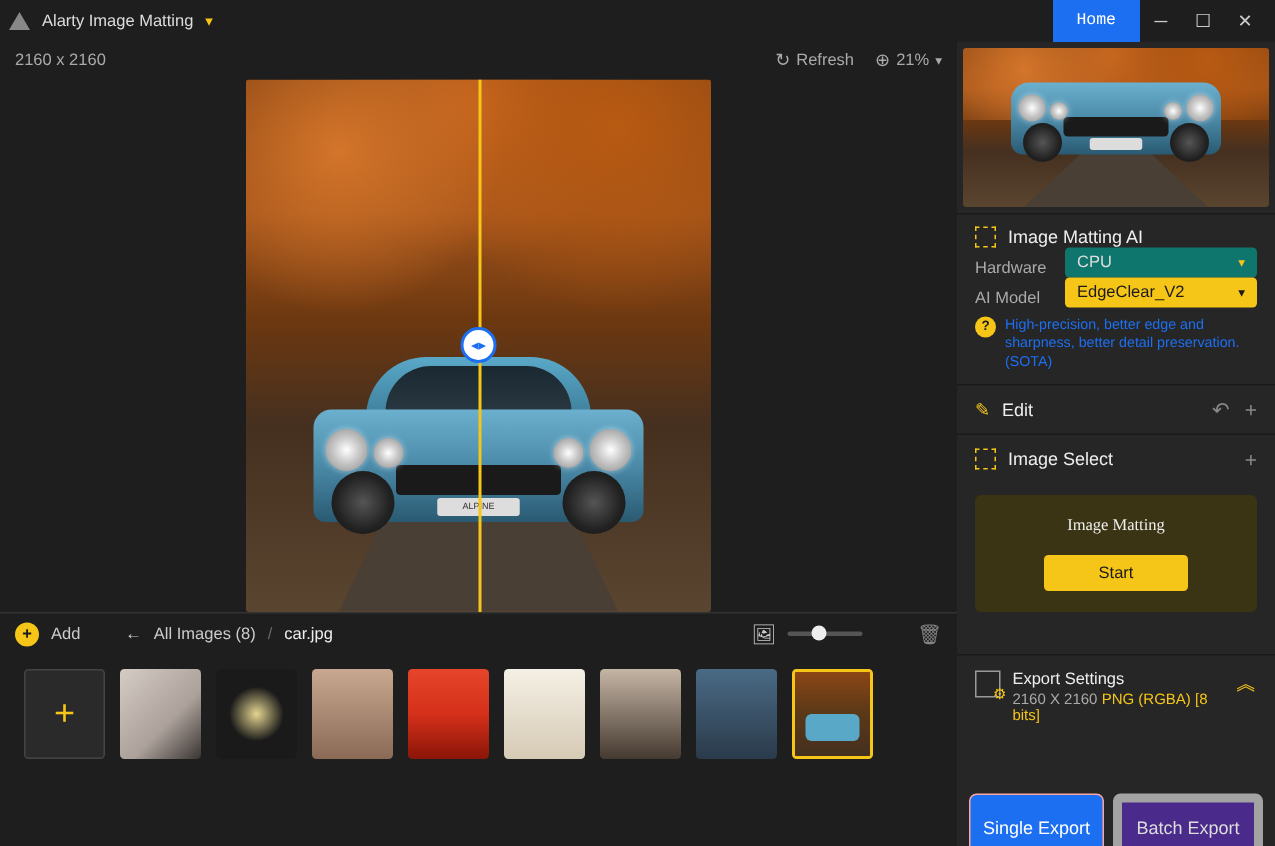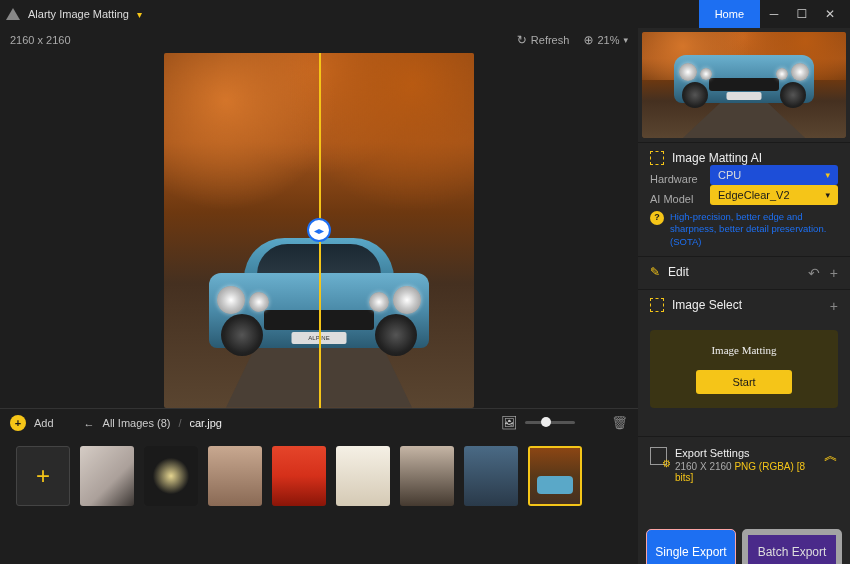--- a/index.html
+++ b/index.html
@@ -3,21 +3,21 @@
 <meta charset="utf-8">
 <style>
 * { box-sizing: border-box; margin: 0; padding: 0; }
 body { font-family: -apple-system, BlinkMacSystemFont, 'Segoe UI', Arial, sans-serif; background: #1a1a1a; color: #ccc; width: 850px; height: 564px; overflow: hidden; }
 
 .titlebar { display: flex; align-items: center; height: 28px; background: #1e1e1e; padding: 0 6px; }
 .logo-triangle { width: 0; height: 0; border-left: 7px solid transparent; border-right: 7px solid transparent; border-bottom: 12px solid #888; margin-right: 8px; }
 .app-title { font-size: 11px; color: #ddd; }
 .chevron-yellow { color: #f5c518; margin-left: 8px; font-size: 10px; }
 .titlebar-spacer { flex: 1; }
-.home-btn { background: #1d6ff2; color: #fff; border: none; padding: 5px 16px; font-size: 11px; height: 28px; cursor: pointer; }
+.home-btn { background: #1d6ff2; color: #fff; border: none; padding: 5px 16px; font-size: 11px; height: 28px; cursor: pointer; font-family: Liberation Mono, monospace; }
 .win-ctrl { width: 28px; height: 28px; display: flex; align-items: center; justify-content: center; cursor: pointer; color: #ccc; font-size: 12px; }
 
 .main-row { display: flex; height: 380px; }
 
 .viewer-col { flex: 1; display: flex; flex-direction: column; background: #1e1e1e; }
 .viewer-toolbar { display: flex; align-items: center; height: 24px; padding: 0 10px; font-size: 11px; color: #aaa; }
 .viewer-toolbar .spacer { flex: 1; }
 .vt-btn { display: flex; align-items: center; gap: 4px; margin-left: 14px; cursor: pointer; }
 .vt-icon { font-size: 12px; }
 
@@ -53,27 +53,27 @@
 .preview-thumb .car-light.l1 { bottom: 22px; left: 5px; }
 .preview-thumb .car-light.l2 { bottom: 22px; right: 5px; }
 .preview-thumb .car-light.l3, .preview-thumb .car-light.l4 { width: 12px; height: 12px; bottom: 23px; }
 .preview-thumb .car-light.l3 { left: 26px; } .preview-thumb .car-light.l4 { right: 26px; }
 .preview-thumb .car-wheel { width: 26px; height: 26px; bottom: -5px; }
 .preview-thumb .car-wheel.wl { left: 8px; } .preview-thumb .car-wheel.wr { right: 8px; }
 .preview-thumb .car-grill { width: 70px; height: 13px; bottom: 12px; }
 .preview-thumb .car-plate { width: 35px; height: 8px; bottom: 3px; font-size: 4px; }
 
 .panel-section { padding: 8px 12px; border-top: 1px solid #1a1a1a; }
-.section-header { display: flex; align-items: flex-start; gap: 8px; font-size: 12px; color: #eee; }
+.section-header { display: flex; align-items: center; gap: 8px; font-size: 12px; color: #eee; }
 .section-icon { width: 14px; height: 14px; border: 1px dashed #f5c518; }
 .section-actions { margin-left: auto; display: flex; gap: 10px; color: #888; font-size: 14px; }
 
 .form-row { display: flex; align-items: flex-end; gap: 8px; margin-top: 0; font-size: 11px; color: #aaa; }
 .form-label { width: 52px; }
-.select-box { flex: 1; background: #1d4ed8; color: #ddd; padding: 4px 8px; border-radius: 3px; display: flex; justify-content: space-between; align-items: center; cursor: pointer; }
+.select-box { flex: 1; background: #0f766e; color: #ddd; padding: 4px 8px; border-radius: 3px; display: flex; justify-content: space-between; align-items: center; cursor: pointer; }
 .select-box.yellow { background: #f5c518; color: #1a1a1a; font-weight: 500; }
 .select-chev { font-size: 9px; color: #f5c518; }
 .select-box.yellow .select-chev { color: #1a1a1a; }
 
 .model-desc { display: flex; gap: 6px; margin-top: 6px; font-size: 9.5px; color: #1d6ff2; line-height: 1.3; }
 .help-circle { width: 14px; height: 14px; min-width: 14px; border-radius: 50%; background: #f5c518; color: #1a1a1a; display: flex; align-items: center; justify-content: center; font-size: 9px; font-weight: bold; }
 
 .popup-card { margin: 8px 12px 0; background: #3a3414; border-radius: 4px; padding: 14px; text-align: center; font-size: 11px; }
 .popup-title { color: #eee; font-weight: 500; margin-bottom: 14px; font-family: Liberation Serif, serif; }
 .popup-msg { color: #999; font-size: 10.5px; margin-bottom: 14px; }

